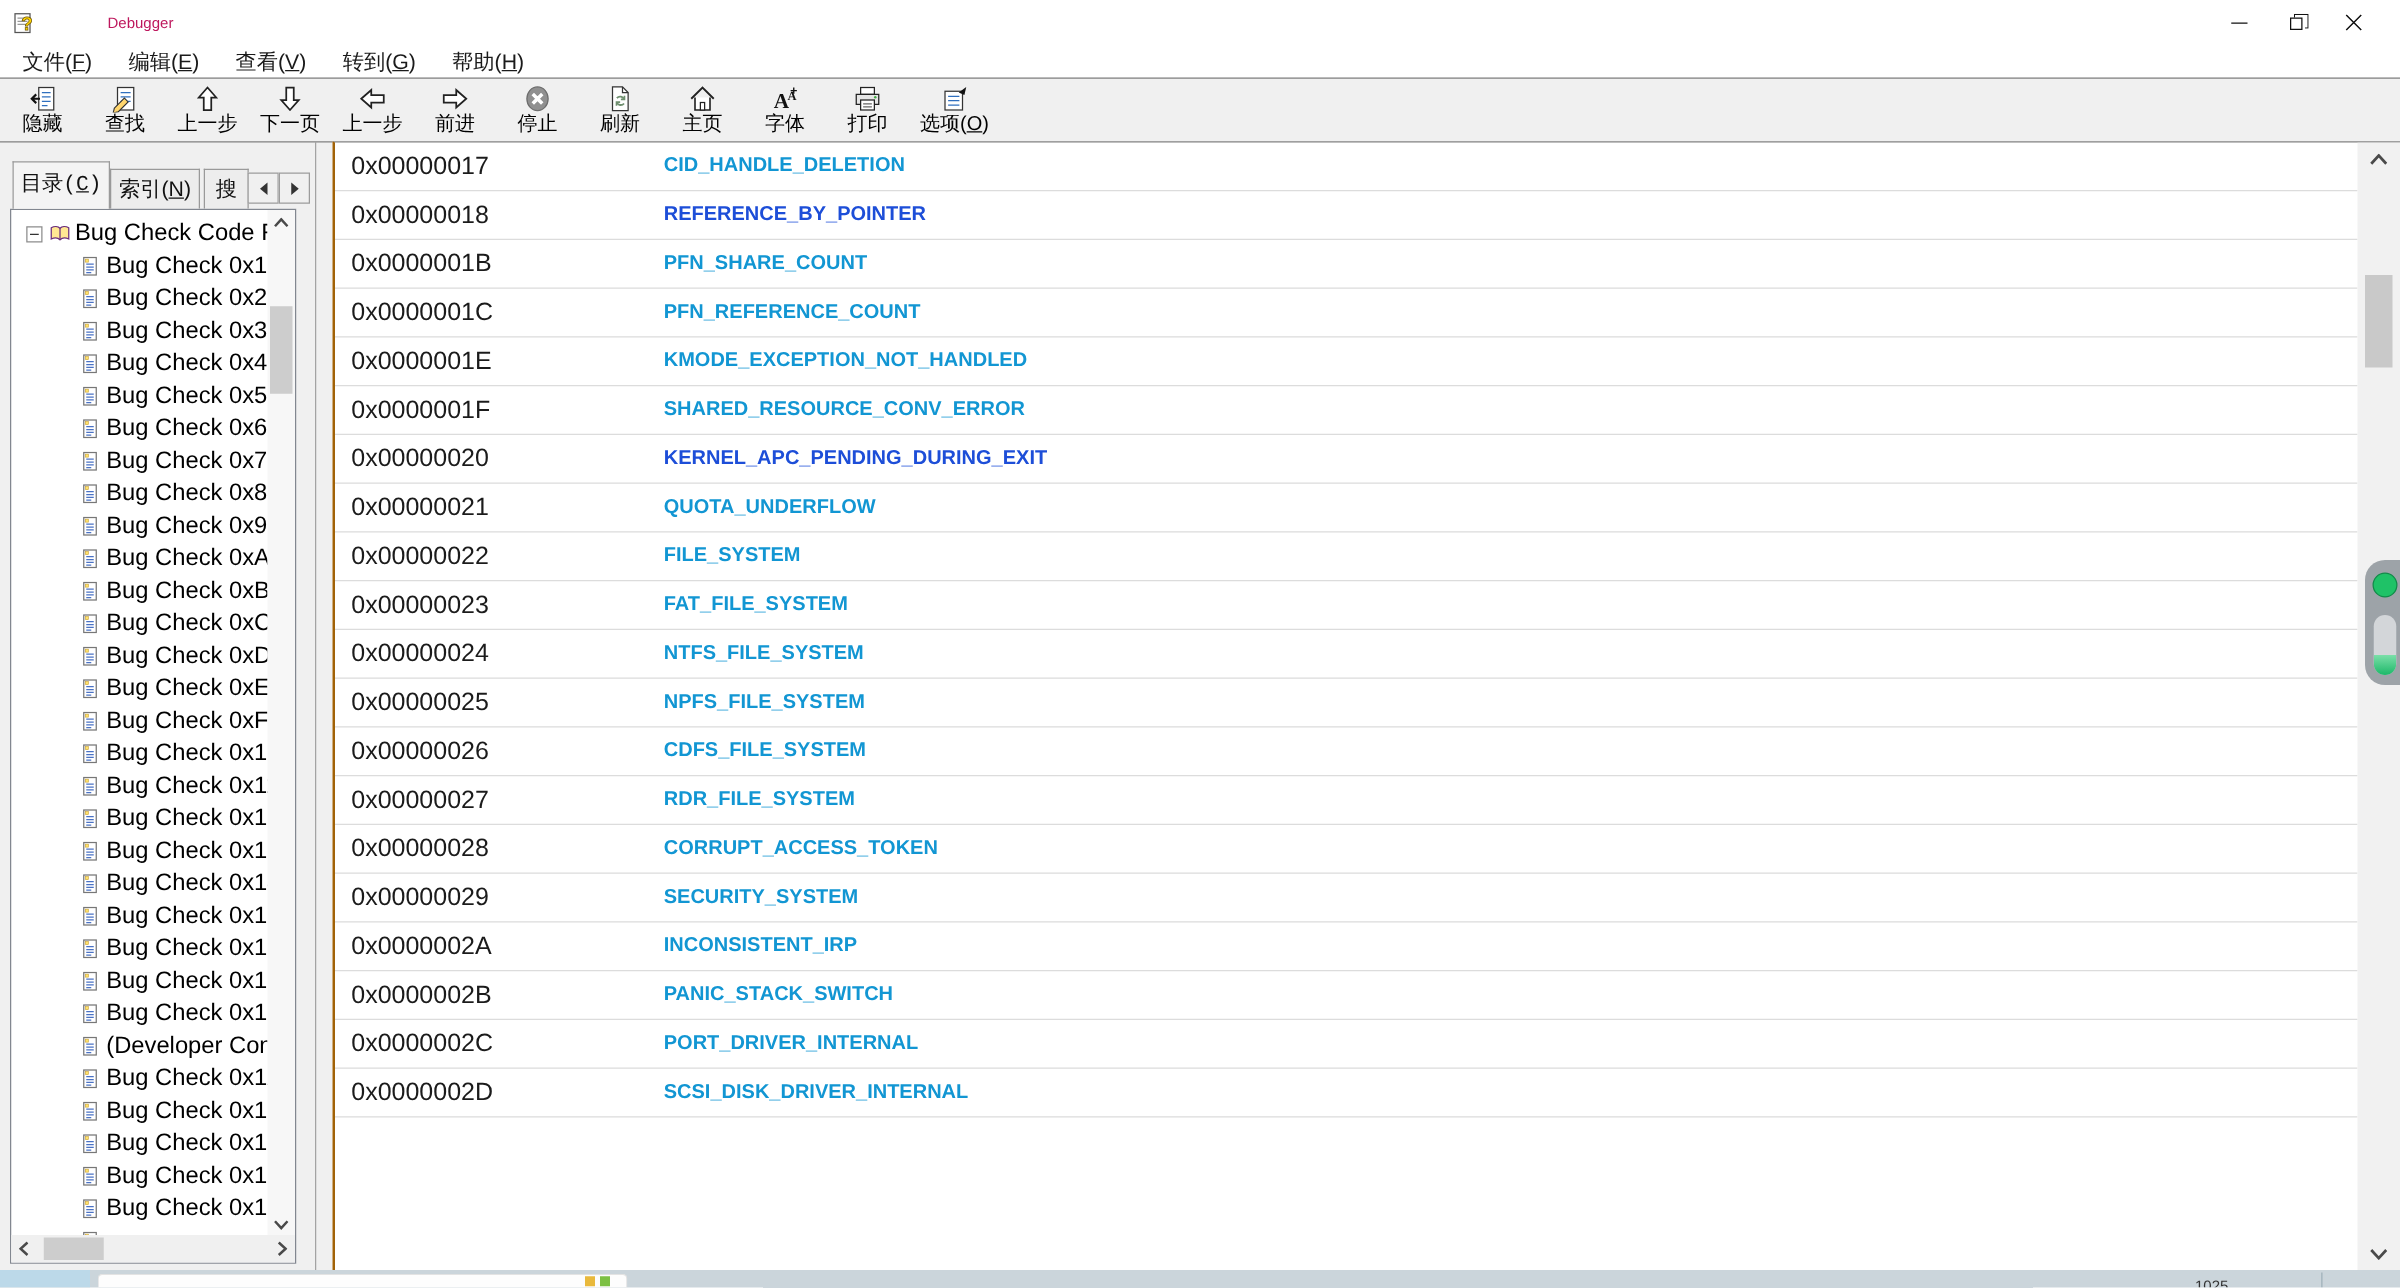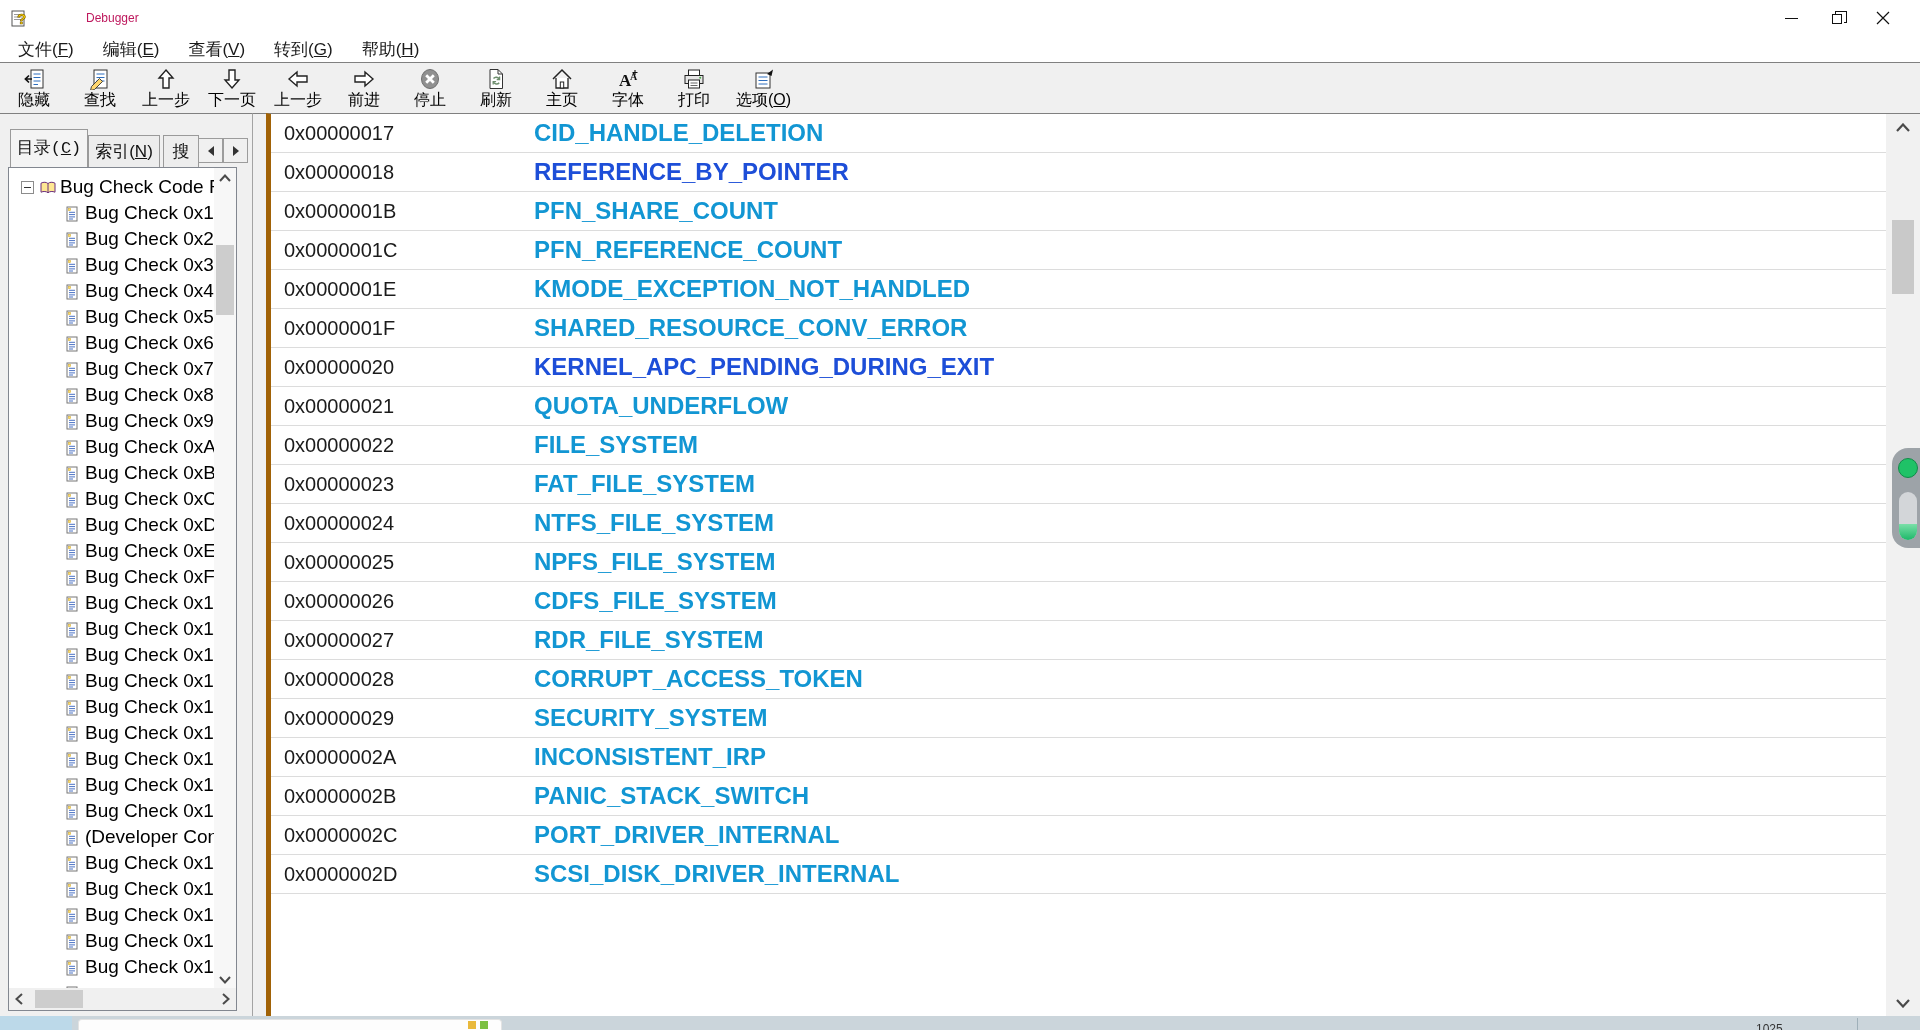--- a/index.html
+++ b/index.html
@@ -31,21 +31,21 @@
             justify-content:center; gap:1px; padding:2px 4px 1px; }
   .tb-btn .ticon { width:22px; height:22px; }
   .tb-btn .tlabel { font-size:16px; color:#000; white-space:nowrap; line-height:18px; }
 
   
   .main { position:absolute; left:0; top:113px; width:1920px; height:903px; display:flex; }
   .sidebar { width:252px; height:100%; background:#f0f0f0; border-top:1px solid #808080; position:relative; }
   .splitter { width:14px; height:100%; background:#f0f0f0; border-top:1px solid #808080;
               border-left:1px solid #a3a3a3; }
   .content { flex:1; height:100%; background:#fff; border-top:1px solid #808080;
-             border-left:5px solid #a16207; position:relative; overflow:hidden; }
+             border-left:2px solid #a16207; position:relative; overflow:hidden; }
 
   
   .tab-row { position:absolute; left:0; top:10px; width:100%; height:43px; }
   .tab { position:absolute; bottom:0; font-size:17px; color:#111; text-align:center;
          border:1px solid #9a9a9a; border-bottom:none; background:#ededed;
          height:32px; line-height:31px; padding:0 12px; white-space:nowrap; overflow:hidden; }
   .tab.active { background:#f4f4f4; height:38px; line-height:37px; z-index:2; }
   .tab-scroller { position:absolute; right:4px; bottom:4px; display:flex; }
   .tab-arrow-btn { width:25px; height:25px; background:#f0f0f0; border:1px solid #9c9c9c;
                    display:flex; align-items:center; justify-content:center; }
@@ -75,21 +75,21 @@
   
   .tree-hscroll { position:absolute; left:0; bottom:0; width:100%; height:22px; background:#f0f0f0; }
   .tree-hscroll .sb-btn { position:absolute; top:0; width:20px; height:22px; display:flex;
                           align-items:center; justify-content:center; }
   .tree-hscroll .sb-thumb { position:absolute; left:26px; top:2px; width:48px; height:18px; background:#cdcdcd; }
 
   
   .rows-wrap { position:absolute; left:0; top:0; right:34px; }
   .crow { height:39px; display:flex; align-items:center; border-bottom:1px solid #dcdcdc; padding-left:13px; }
   .ccode { width:250px; font-size:20px; color:#1b1b1b; }
-  .cname { font-size:24px; font-weight:bold; color:#1296d3; }
+  .cname { font-size:16px; font-weight:bold; color:#1296d3; }
 
   
   .content-vscroll { position:absolute; right:0; top:0; width:34px; height:100%; background:#f1f1f1; }
   .content-vscroll .sb-btn { position:absolute; left:0; width:34px; height:26px; display:flex;
                              align-items:center; justify-content:center; }
   .content-vscroll .sb-thumb { position:absolute; left:6px; top:106px; width:22px; height:74px; background:#c9c9c9; }
 
   
   .side-widget { position:absolute; left:1892px; top:448px; width:34px; height:100px;
                  background:rgba(150,156,162,.92); border-radius:16px 0 0 16px; z-index:30; }

